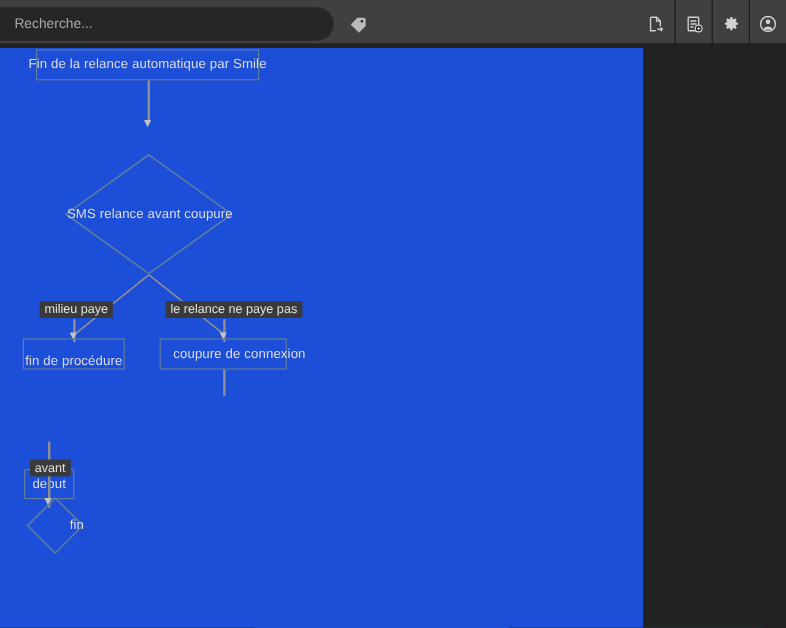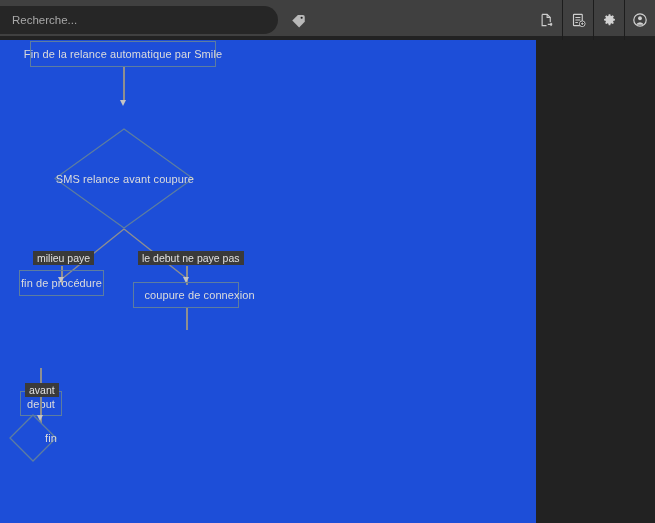--- a/index.html
+++ b/index.html
@@ -211,26 +211,26 @@
       <line x1="84" y1="19" x2="146" y2="68" stroke="#8f8f8f" stroke-width="1.3"></line>
     </svg>
 
     <div class="edge-label" style="left:33px; top:211px;">
       <span>milieu paye</span>
     </div>
     <div class="conn conn-v" style="left:61px; top:226px; height:19px;"></div>
     <div class="arrow-down" style="left:58px; top:237px;"></div>
 
     <div class="edge-label" style="left:138px; top:211px;">
-      <span>le debut ne paye pas</span>
+      <span>le relance ne paye pas</span>
     </div>
     <div class="conn conn-v" style="left:186px; top:226px; height:19px;"></div>
     <div class="arrow-down" style="left:183px; top:237px;"></div>
 
-    <div class="node" style="left:19px; top:230px; width:85px; height:26px;">
+    <div class="node" style="left:19px; top:242px; width:85px; height:26px;align-items:flex-end;">
       <span>fin de procédure</span>
     </div>
 
     <div class="node" style="left:133px; top:242px; width:106px; height:26px;padding-left:27px;">
       <span>coupure de connexion</span>
     </div>
 
     <div class="conn conn-v" style="left:186px; top:268px; height:22px;"></div>
 
     <div class="ctrl-group" style="left:594px; top:-1px;">
@@ -277,21 +277,21 @@
       <span>debut</span>
     </div>
 
     <div class="conn conn-v" style="left:40px; top:328px; height:55px;"></div>
     <div class="arrow-down" style="left:37px; top:375px;"></div>
 
     <div class="edge-label" style="left:25px; top:343px;">
       <span>avant</span>
     </div>
 
-    <div class="diamond-wrap" style="left:9px; top:374px; width:48px; height:48px;">
+    <div class="diamond-wrap" style="left:22px; top:374px; width:48px; height:48px;">
       <svg class="diamond-shape" viewBox="0 0 48 48" preserveAspectRatio="none">
         <polygon points="24,1 47,24 24,47 1,24" fill="none" stroke="#5d7d9f" stroke-width="1.3"></polygon>
       </svg>
       <div class="diamond-label">
         <span>fin</span>
       </div>
     </div>
 
     <div class="ctrl-group" style="left:594px; top:296px;">
       <div class="ctrl-btn">

